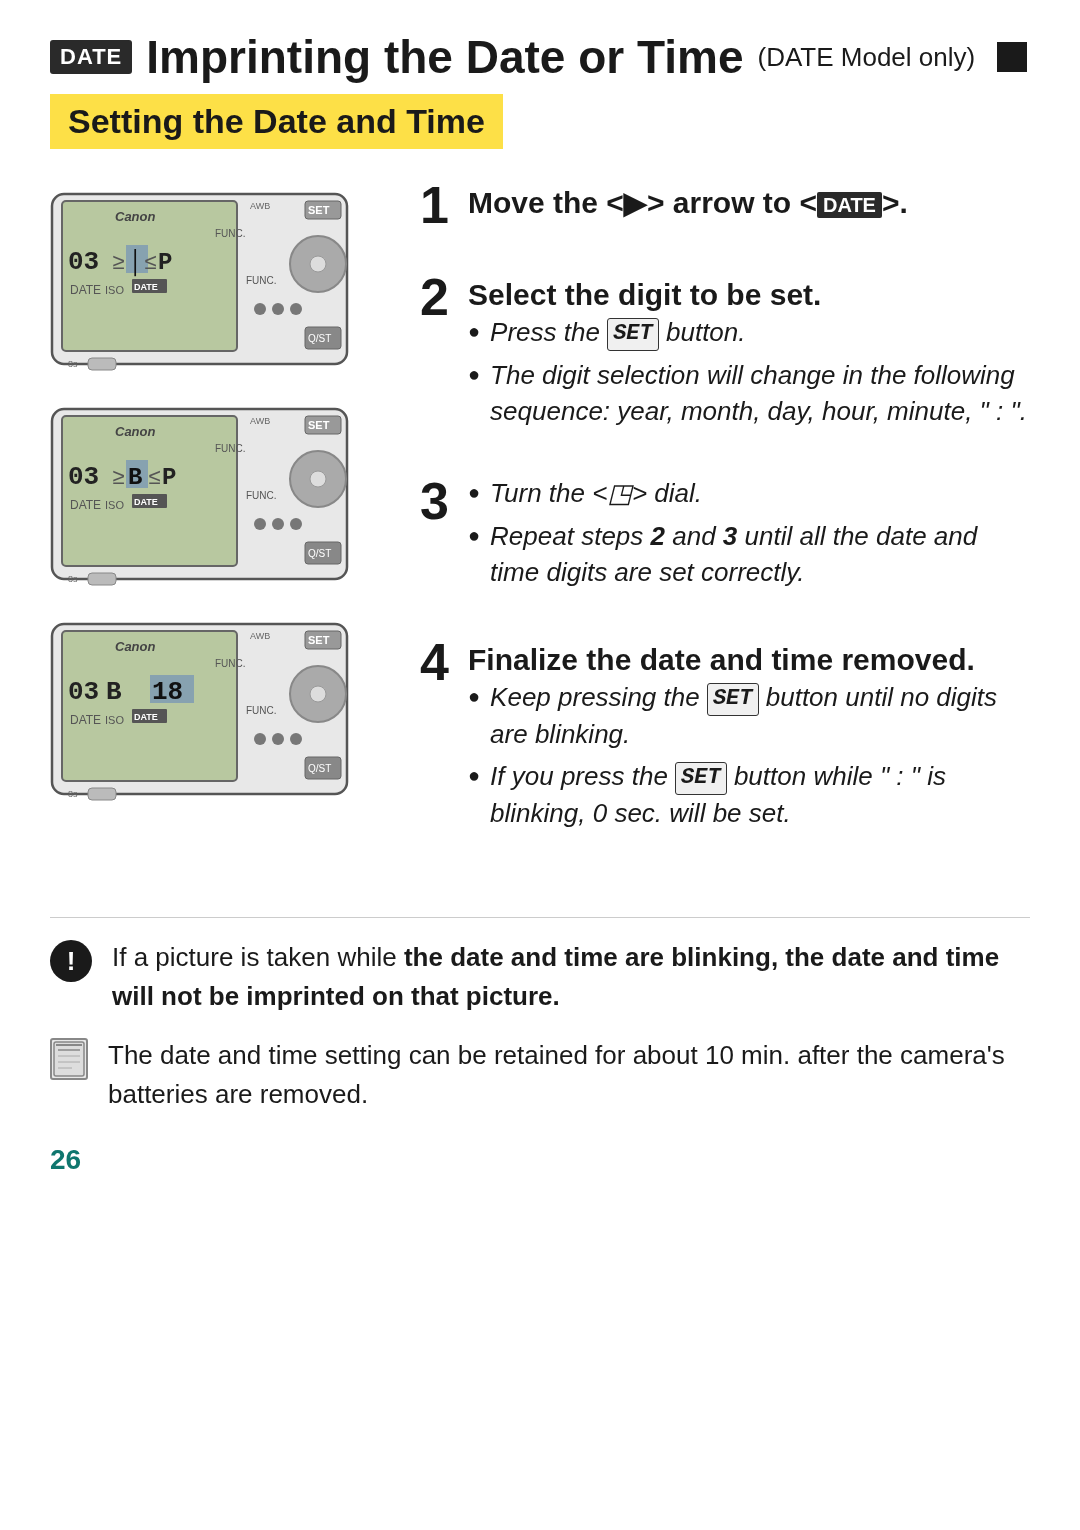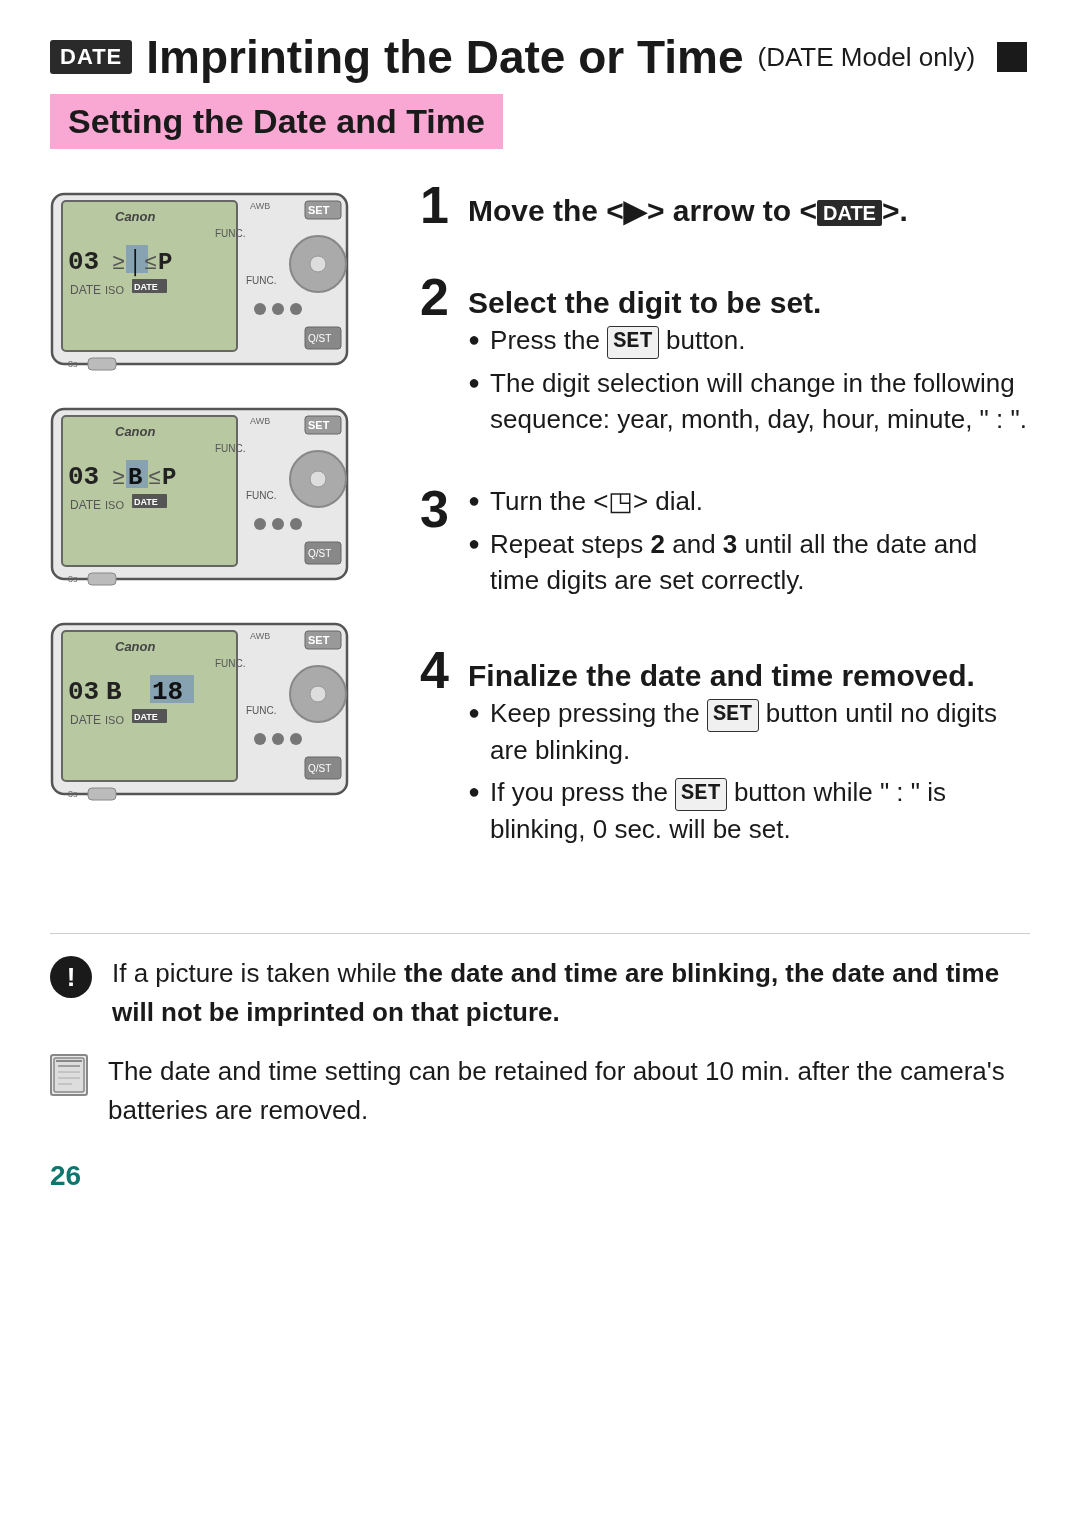--- a/index.html
+++ b/index.html
@@ -43,21 +43,21 @@
       width: 30px;
       height: 30px;
       background: #1a1a1a;
       display: inline-block;
       margin-left: 8px;
       vertical-align: middle;
     }
 
     
     .section-title-bar {
-      background: #f9a8d4;
+      background: #fde047;
       padding: 8px 18px;
       margin-bottom: 30px;
       display: inline-block;
       font-size: 34px;
       font-weight: bold;
       color: #1a1a1a;
     }
 
     
     .content-area {
@@ -95,41 +95,42 @@
       font-size: 52px;
       font-weight: bold;
       color: #1a1a1a;
       line-height: 1;
       min-width: 36px;
     }
     .step-title {
       font-size: 30px;
       font-weight: bold;
       color: #1a1a1a;
-      margin-top: 12px;
+      margin-top: 4px;
       line-height: 1.3;
     }
     .step-body {
       padding-left: 0px;
     }
     .step-bullet {
       display: flex;
       align-items: flex-start;
       gap: 10px;
       margin-bottom: 6px;
       font-size: 26px;
       line-height: 1.4;
     }
     .bullet-dot {
       font-size: 20px;
       margin-top: 3px;
       flex-shrink: 0;
     }
     .bullet-text {
       flex: 1;
+      font-style: italic;
     }
 
     
     .kbd {
       display: inline-block;
       border: 1.5px solid #333;
       border-radius: 3px;
       padding: 0px 5px;
       font-size: 22px;
       font-weight: bold;

